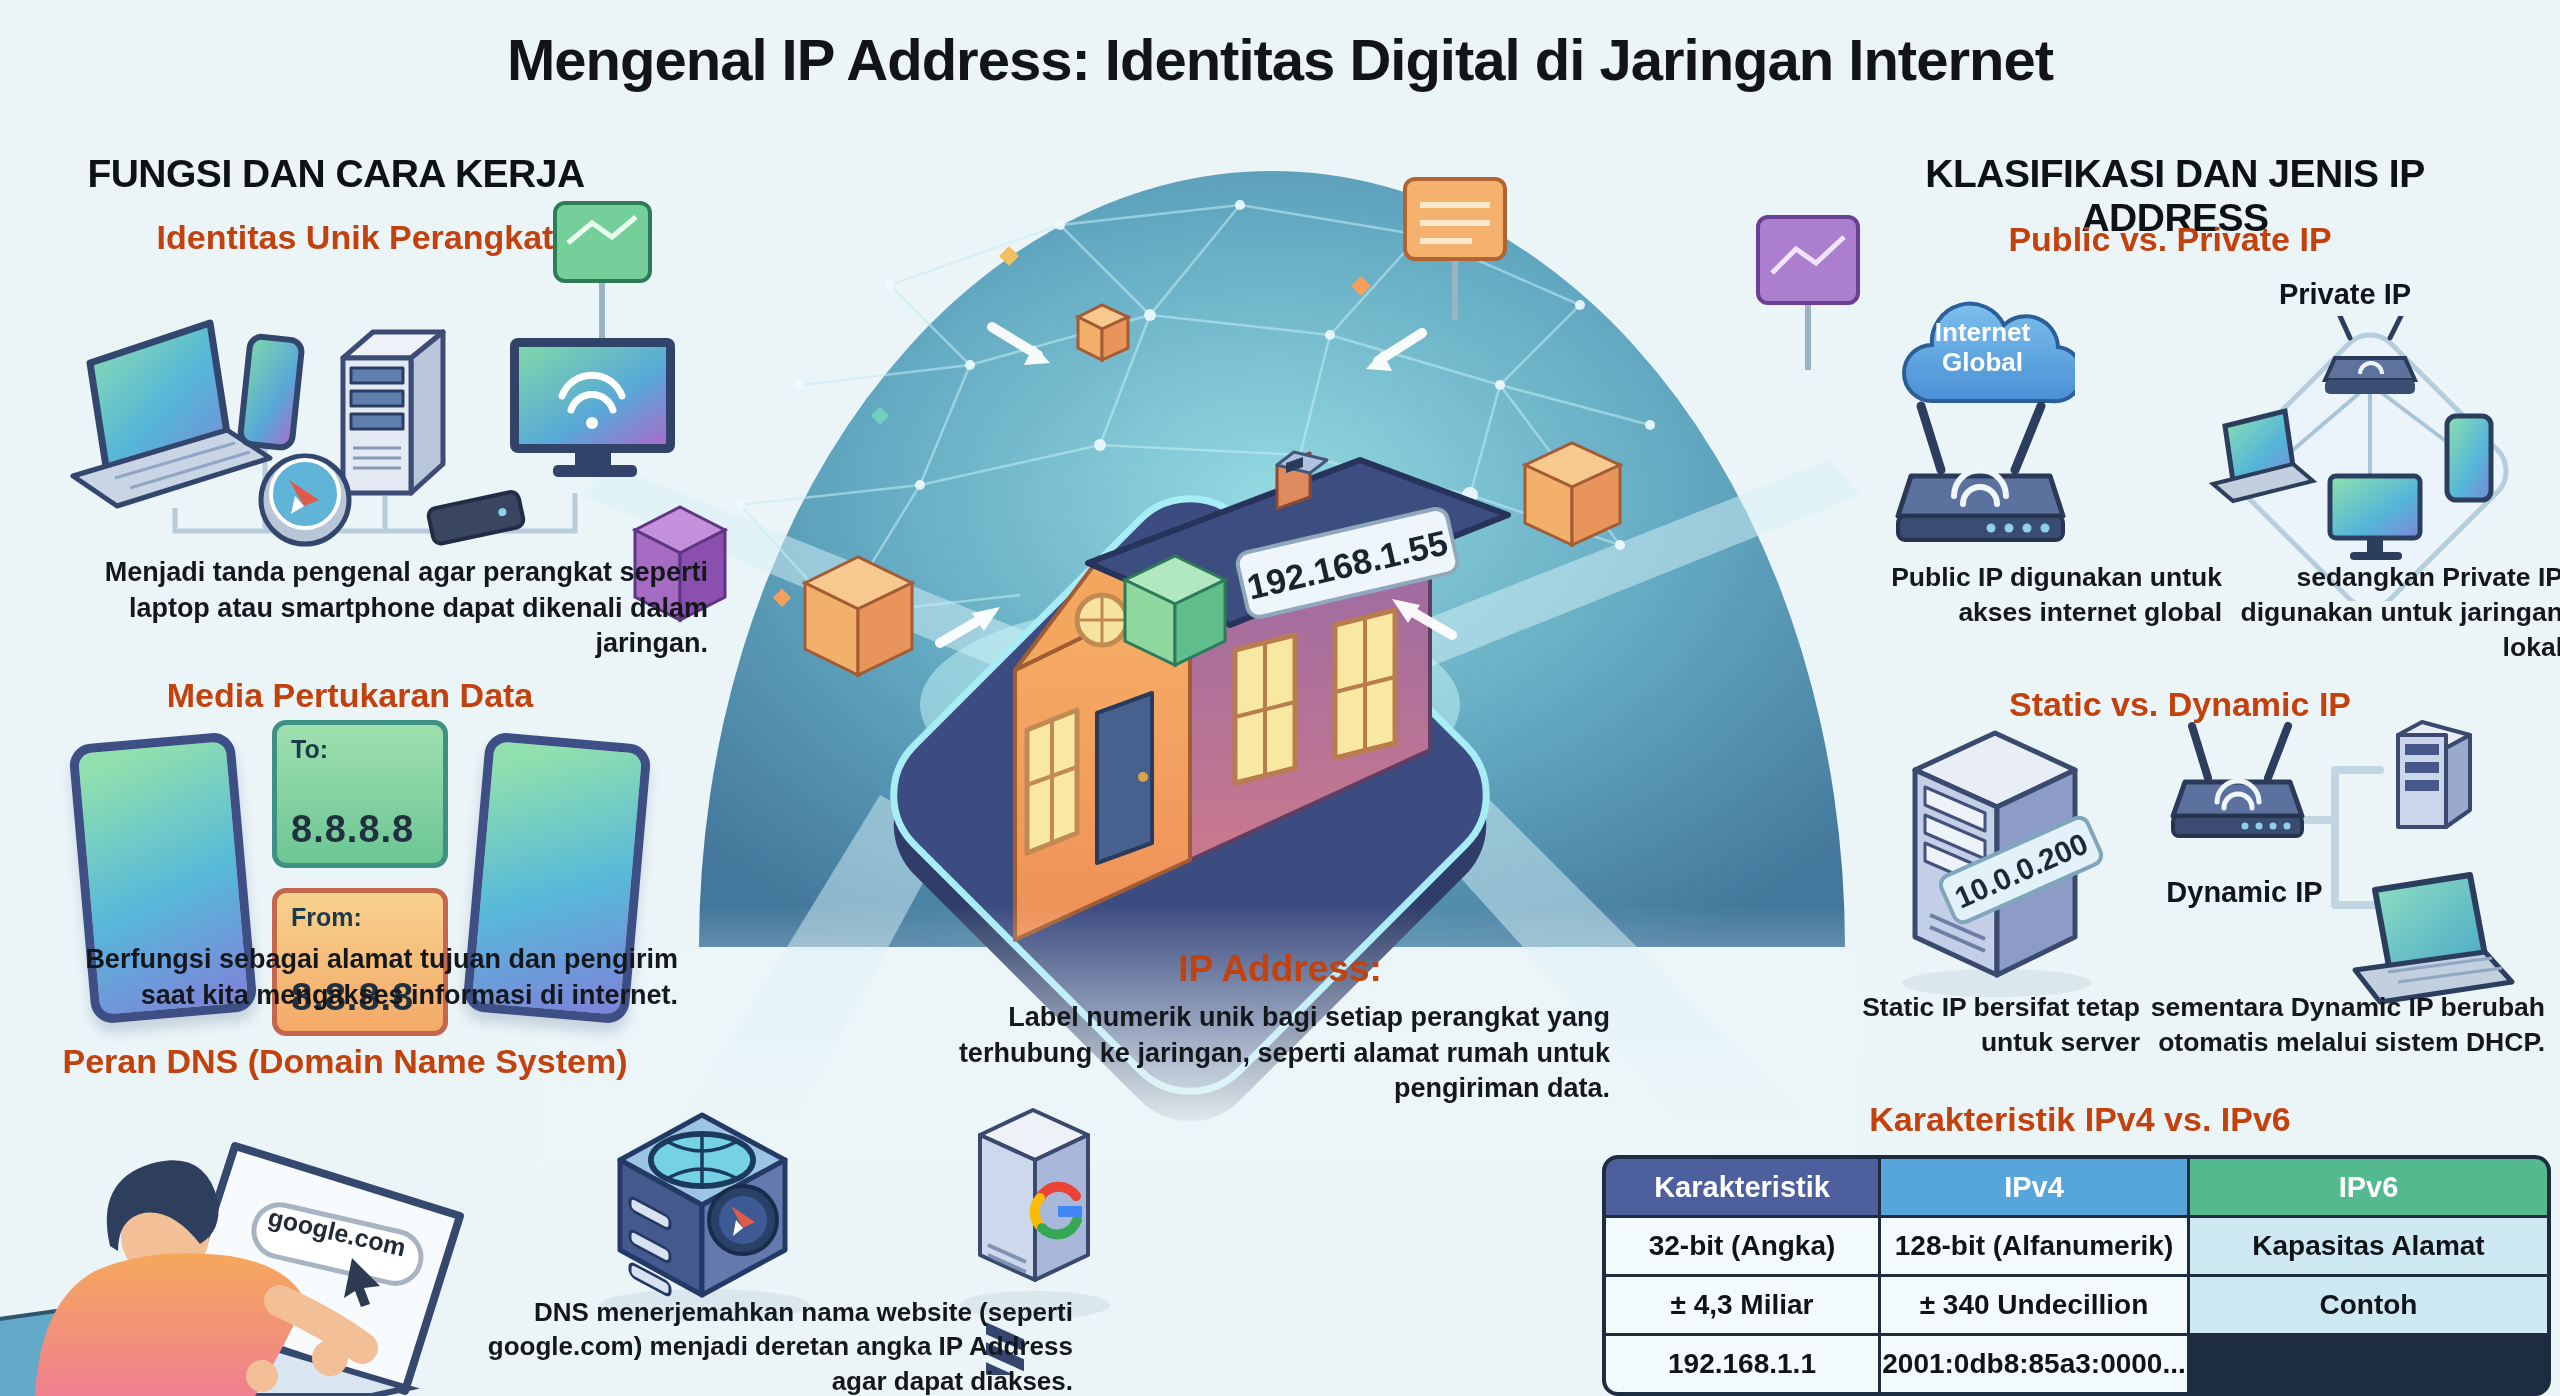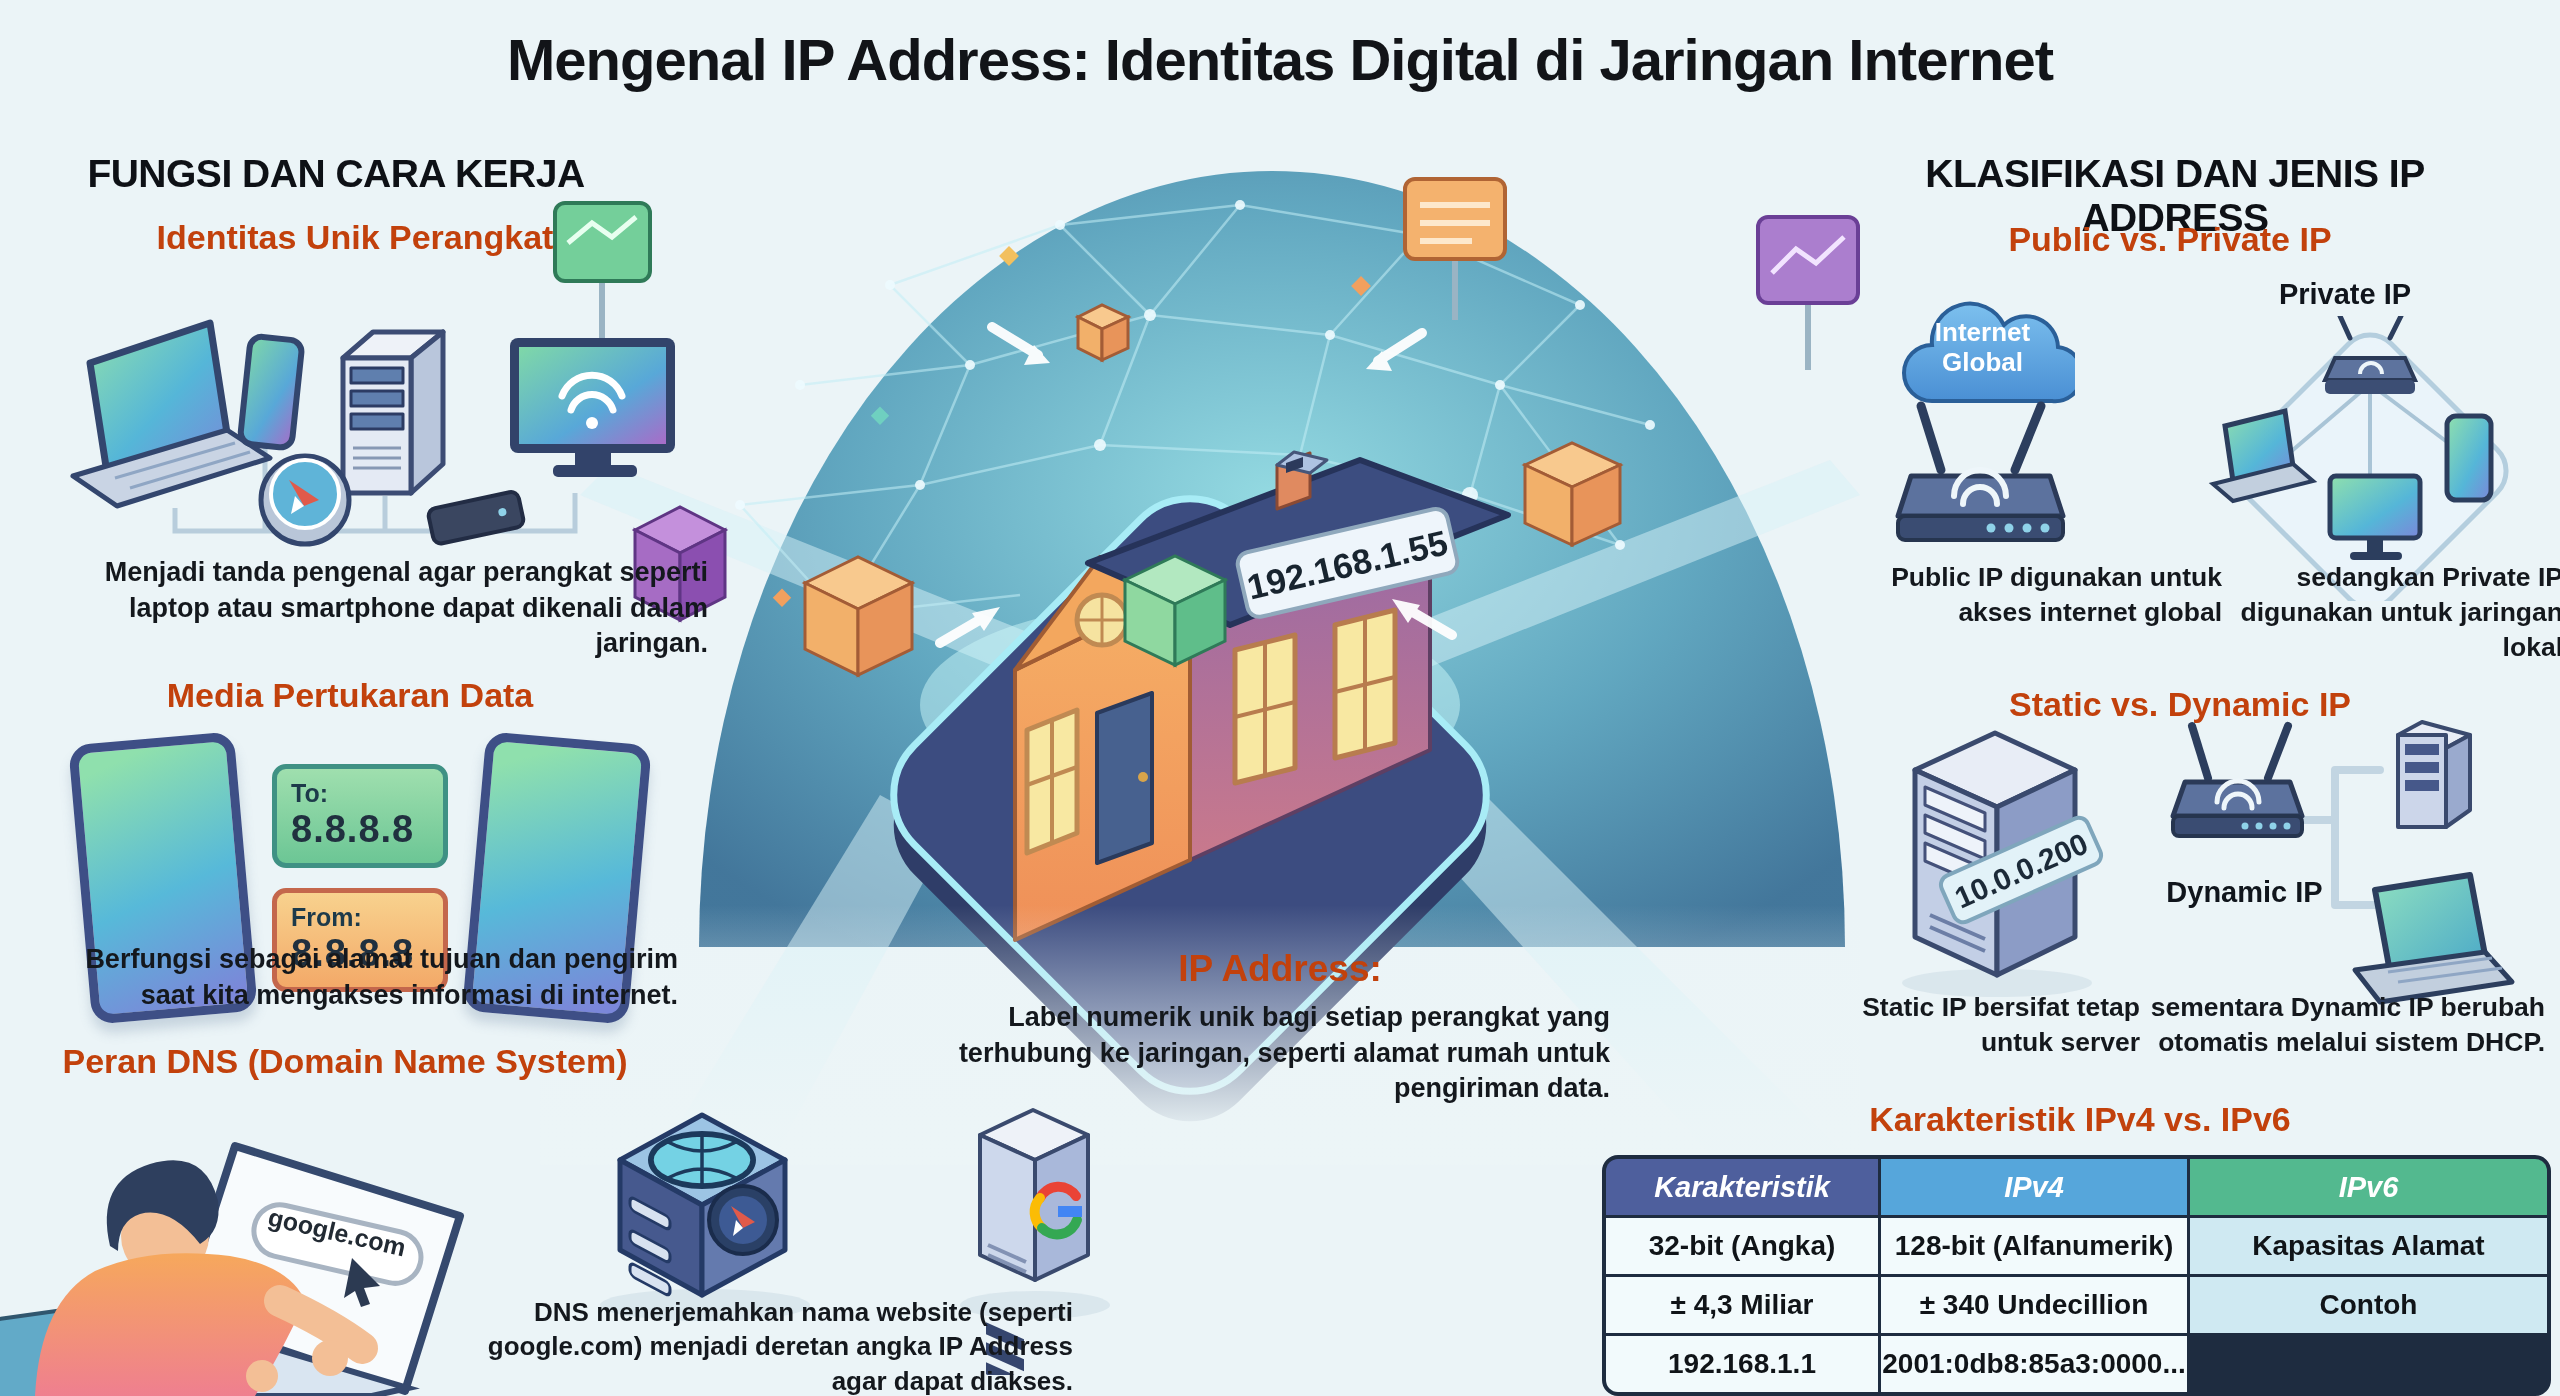--- a/index.html
+++ b/index.html
@@ -20,27 +20,27 @@
   .media-illus{display:flex;align-items:center;justify-content:center;gap:26px;}
   .tablet{width:148px;height:262px;border:9px solid #3e4f86;border-radius:22px;
           background:linear-gradient(160deg,#8fe0ad 8%,#57b9d9 55%,#7b87d9 95%);box-shadow:0 10px 12px rgba(90,120,150,.25);}
   .tablet.left{transform:rotate(-5deg);}
   .tablet.right{transform:rotate(5deg);}
   .addr-col{display:flex;flex-direction:column;gap:20px;}
   .addr-box{width:176px;border-radius:14px;padding:10px 14px 12px 14px;box-sizing:border-box;}
   .addr-box.to{background:linear-gradient(180deg,#9fdfae,var(--to_green,#6cc695));border:5px solid #3f9184;}
   .addr-box.from{background:linear-gradient(180deg,#f8d28e,var(--from_orange,#f3a968));border:5px solid #c4674c;}
   .addr-label{font-size:25px;font-weight:700;color:#1d3a4a;}
-  .addr-value{font-size:38px;font-weight:800;color:#20303f;letter-spacing:1px;}
+  .addr-value{font-size:38px;font-weight:800;color:#20303f;letter-spacing:1px;margin-top:44px;}
 
   
   .tbl-wrap{left:1602px;top:1155px;width:949px;}
   .tbl{display:grid;grid-template-columns:272px 306px 357px;gap:3px;background:#1e2c40;
        border:4px solid #1e2c40;border-radius:16px;overflow:hidden;}
-  .th{display:flex;align-items:center;justify-content:center;height:56px;color:#fff;font-weight:700;font-size:29px;font-style:italic;}
+  .th{display:flex;align-items:center;justify-content:center;height:56px;color:#fff;font-weight:700;font-size:29px;}
   .th.k{background:var(--table_head_key,#4e5f9d);}
   .th.v4{background:var(--table_head_ipv4,#56a6db);}
   .th.v6{background:var(--table_head_ipv6,#53b98f);}
   .td{display:flex;align-items:center;justify-content:center;height:56px;background:#f2fafc;font-size:28px;font-weight:600;color:#101418;}
   .td.key{background:#cfe9f2;font-weight:700;}
 
   .cloud-label{color:#fff;font-size:26px;font-weight:700;text-align:center;line-height:1.15;}
   .sign-text{font-weight:700;}
 </style>
 </head>

